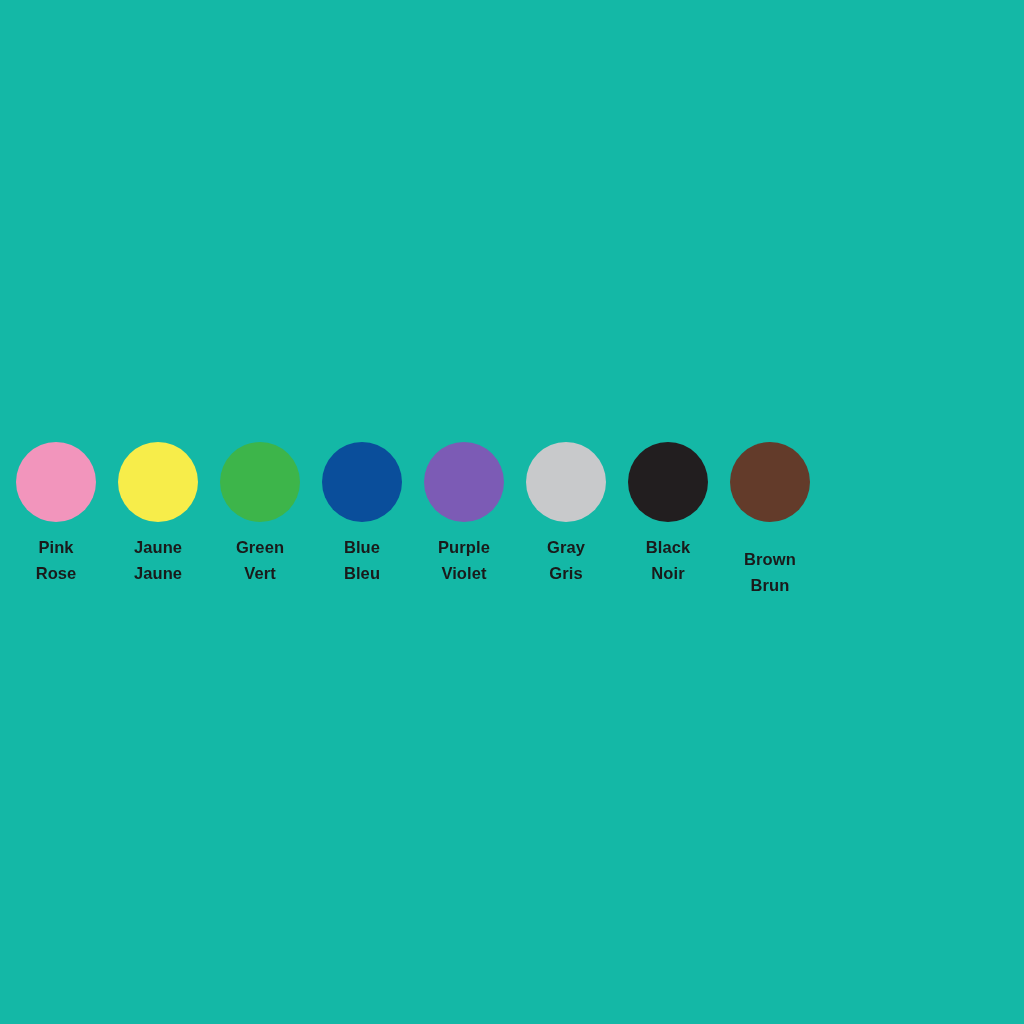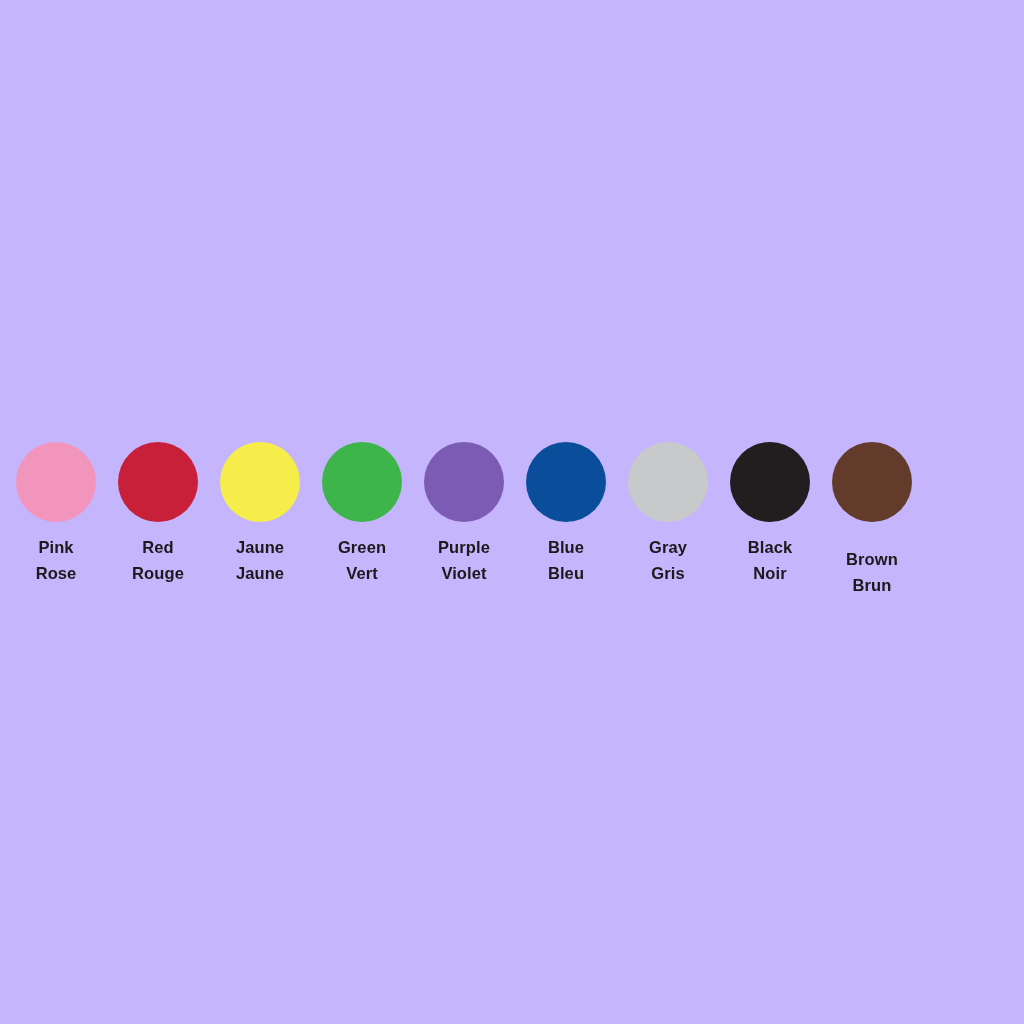--- a/index.html
+++ b/index.html
@@ -14,21 +14,21 @@
     font-family: "Liberation Sans", "DejaVu Sans", sans-serif;
     overflow: hidden;
   }
 
   #swatch-chart {
     position: absolute;
     left: 0;
     top: 0;
     width: 1024px;
     height: 1024px;
-    background: #c4b5fd;
+    background: #14b8a6;
   }
 
   
   #swatch-row {
     position: absolute;
     left: 16px;
     top: 442px;
     width: 992px;
     display: flex;
     flex-direction: row;
@@ -84,52 +84,45 @@
 <div id="swatch-chart">
   <div id="swatch-row">
       <div class="swatch-item">
         <div class="swatch-circle" style="background: rgb(242, 149, 188);"></div>
         <div class="swatch-labels">
           <span class="swatch-label-en">Pink</span>
           <span class="swatch-label-fr">Rose</span>
         </div>
       </div>
       <div class="swatch-item">
-        <div class="swatch-circle" style="background: rgb(201, 32, 58);"></div>
-        <div class="swatch-labels">
-          <span class="swatch-label-en">Red</span>
-          <span class="swatch-label-fr">Rouge</span>
-        </div>
-      </div>
-      <div class="swatch-item">
         <div class="swatch-circle" style="background: rgb(247, 237, 74);"></div>
         <div class="swatch-labels">
           <span class="swatch-label-en">Jaune</span>
           <span class="swatch-label-fr">Jaune</span>
         </div>
       </div>
       <div class="swatch-item">
         <div class="swatch-circle" style="background: rgb(61, 181, 74);"></div>
         <div class="swatch-labels">
           <span class="swatch-label-en">Green</span>
           <span class="swatch-label-fr">Vert</span>
         </div>
       </div>
       <div class="swatch-item">
+        <div class="swatch-circle" style="background: rgb(10, 78, 155);"></div>
+        <div class="swatch-labels">
+          <span class="swatch-label-en">Blue</span>
+          <span class="swatch-label-fr">Bleu</span>
+        </div>
+      </div>
+      <div class="swatch-item">
         <div class="swatch-circle" style="background: rgb(124, 91, 181);"></div>
         <div class="swatch-labels">
           <span class="swatch-label-en">Purple</span>
           <span class="swatch-label-fr">Violet</span>
-        </div>
-      </div>
-      <div class="swatch-item">
-        <div class="swatch-circle" style="background: rgb(10, 78, 155);"></div>
-        <div class="swatch-labels">
-          <span class="swatch-label-en">Blue</span>
-          <span class="swatch-label-fr">Bleu</span>
         </div>
       </div>
       <div class="swatch-item">
         <div class="swatch-circle" style="background: rgb(200, 201, 203);"></div>
         <div class="swatch-labels">
           <span class="swatch-label-en">Gray</span>
           <span class="swatch-label-fr">Gris</span>
         </div>
       </div>
       <div class="swatch-item">

